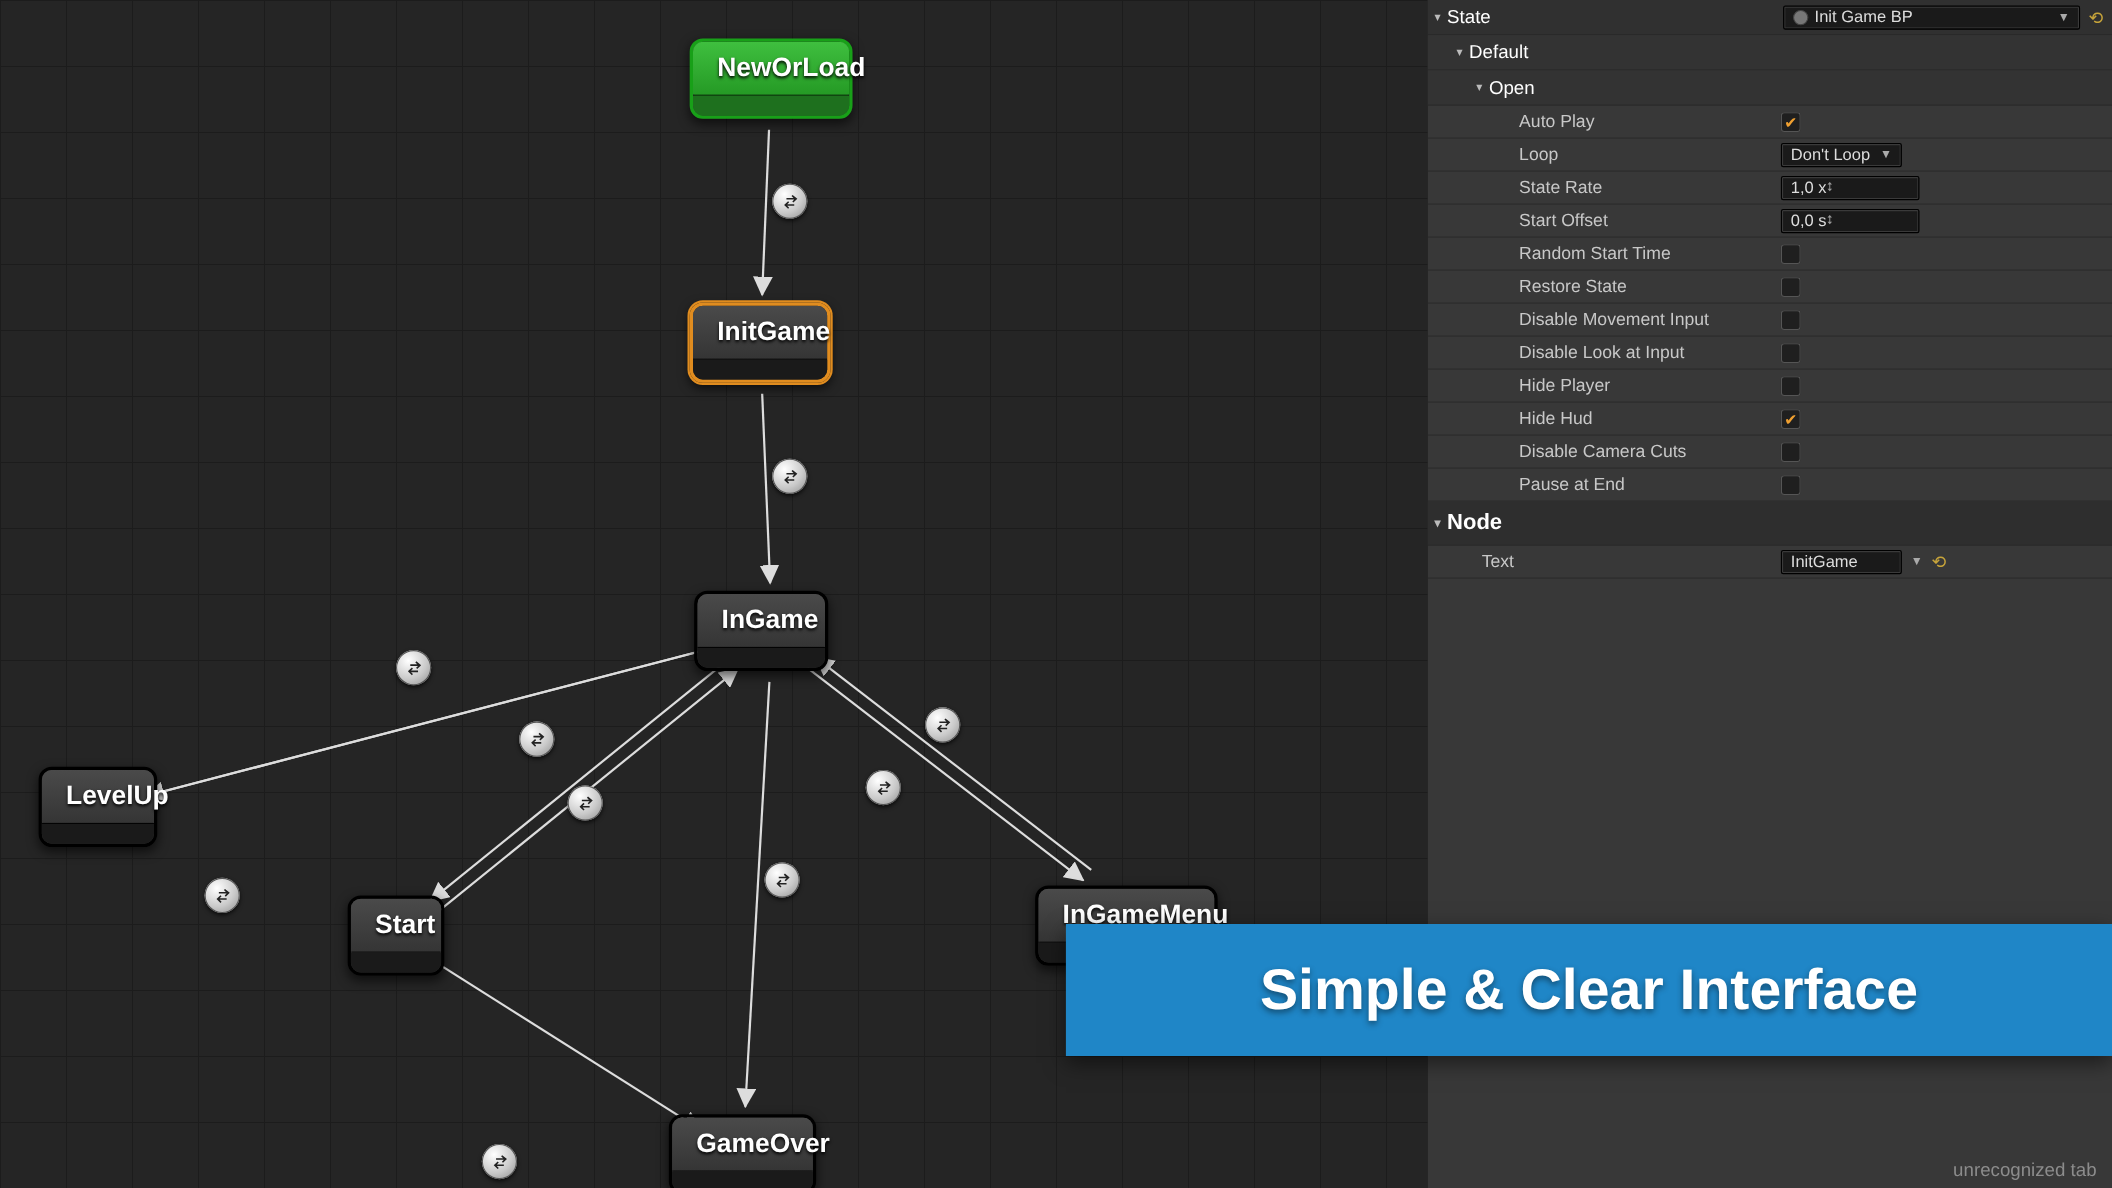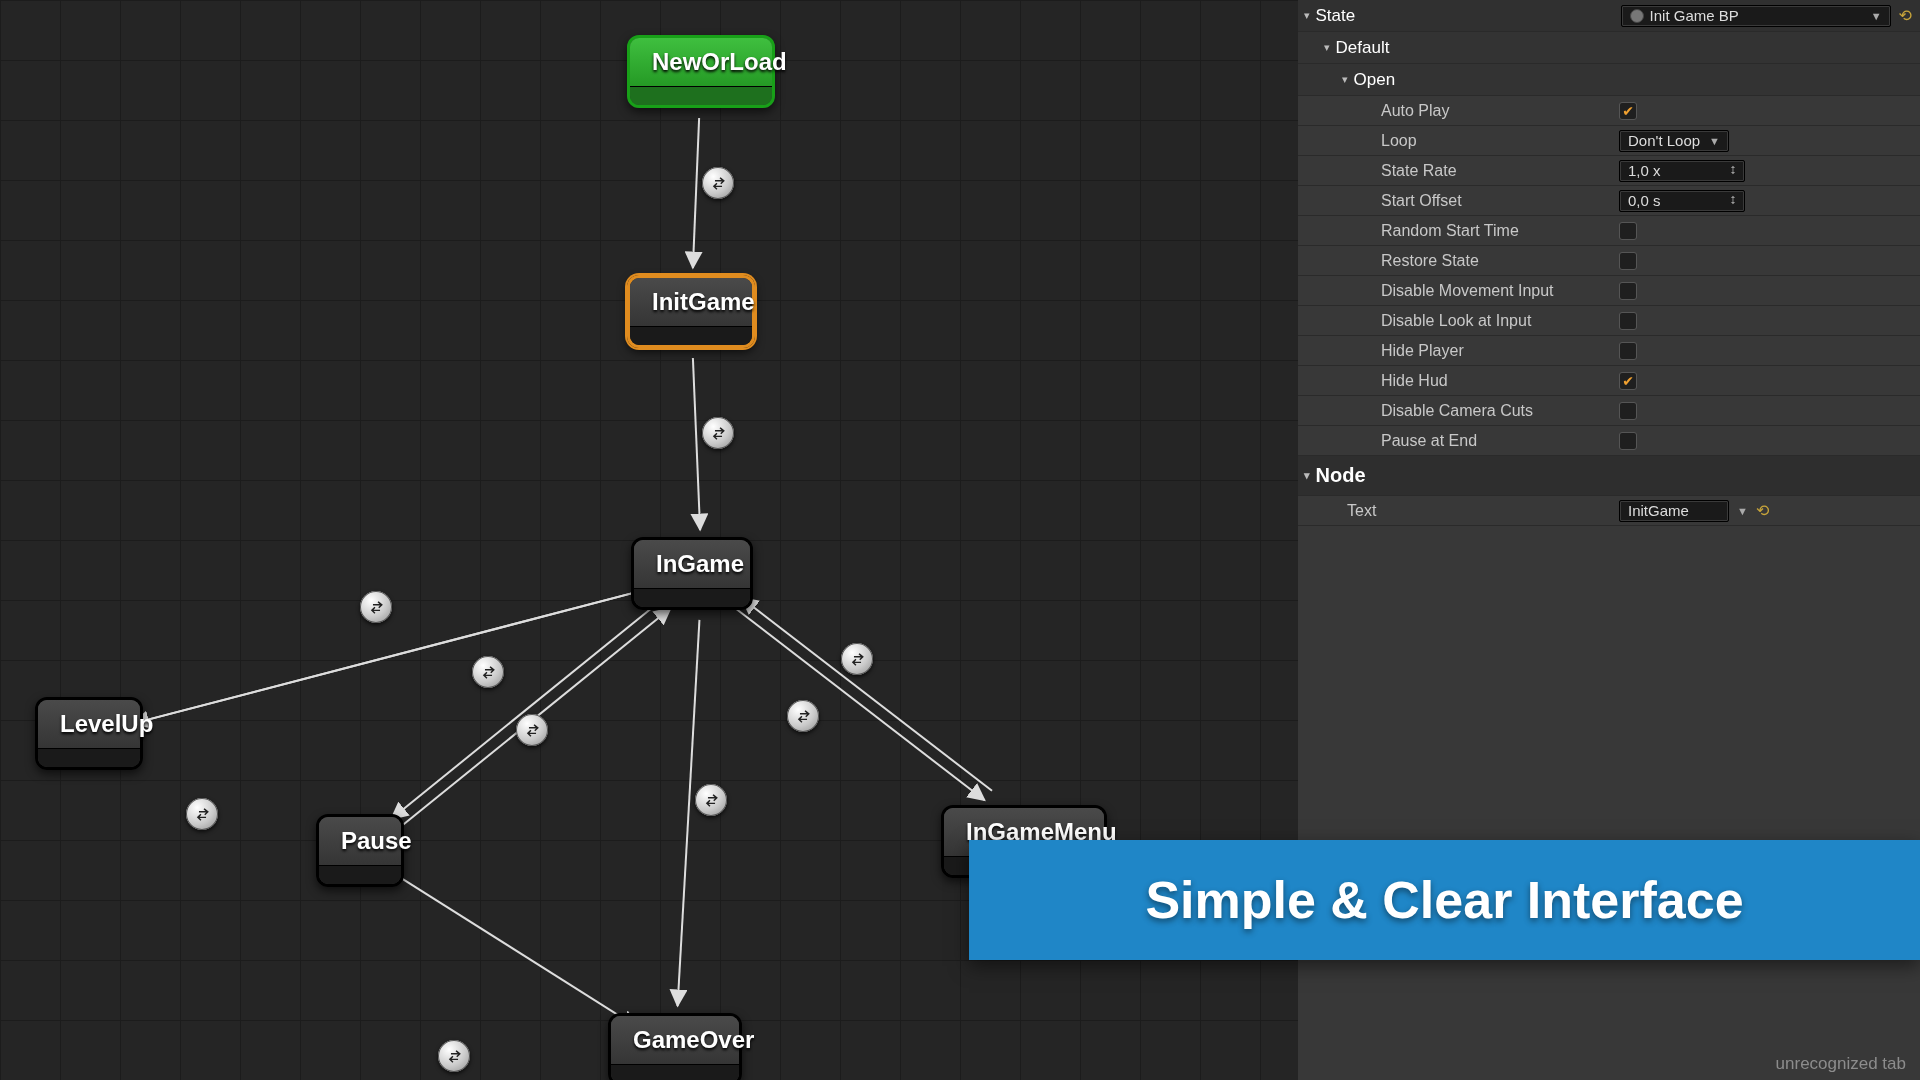--- a/index.html
+++ b/index.html
@@ -92,21 +92,21 @@
 
   .combo, .txtfield, .numfield {
     background:#1a1a1a; border:1px solid #000; color:#ddd;
     height:22px; font-size:15px; display:flex; align-items:center; padding:0 8px;
     border-radius:2px; box-shadow: inset 0 0 0 1px #3a3a3a;
     cursor:pointer;
   }
   .combo { gap:6px; }
   .combo.wide{ width:270px; }
   .combo .caret{margin-left:auto;font-size:11px;color:#aaa}
-  .numfield { width:126px; justify-content: space-between;}
+  .numfield { width:126px; justify-content: flex-start;}
   .numfield .spin{font-size:11px;color:#999}
   .txtfield{ width:110px; }
 
   .reset-arrow{ color:#c7a43a; font-size:16px; cursor:pointer; }
 
   
   .footer-note{
     margin-top:auto; text-align:right; padding:6px 14px;
     color:#8c8c8c; font-size:17px;
   }
@@ -154,21 +154,21 @@
       </div>
       <div class="node" style="left: 631px; top: 537px; width: 122px;">
         <div class="title">InGame</div>
         <div class="body"></div>
       </div>
       <div class="node" style="left: 35px; top: 697px; width: 108px;">
         <div class="title">LevelUp</div>
         <div class="body"></div>
       </div>
       <div class="node" style="left: 316px; top: 814px; width: 88px;">
-        <div class="title">Pause</div>
+        <div class="title">Start</div>
         <div class="body"></div>
       </div>
       <div class="node" style="left: 941px; top: 785px; width: 166px; margin-top: 20px;">
         <div class="title">InGameMenu</div>
         <div class="body"></div>
       </div>
       <div class="node" style="left: 608px; top: 1013px; width: 134px;">
         <div class="title">GameOver</div>
         <div class="body"></div>
       </div>
@@ -225,21 +225,21 @@
         </svg>
       </div>
     </div>
 </div>
 
 <div class="details">
 
   <div class="section-row lvl0">
     <span class="arrow">▾</span>
     <span>State</span>
-    <div style="margin-left:auto;display:flex;align-items:center;gap:8px">
+    <div style="margin-left:auto;display:flex;align-items:flex-end;gap:8px">
       <div class="combo wide">
         <span style="width:14px;height:14px;border-radius:50%;background:#777;border:1px solid #444"></span>
         <span>Init Game BP</span>
         <span class="caret">▼</span>
       </div>
       <span class="reset-arrow">⟲</span>
     </div>
   </div>
 
   <div class="section-row lvl1">

